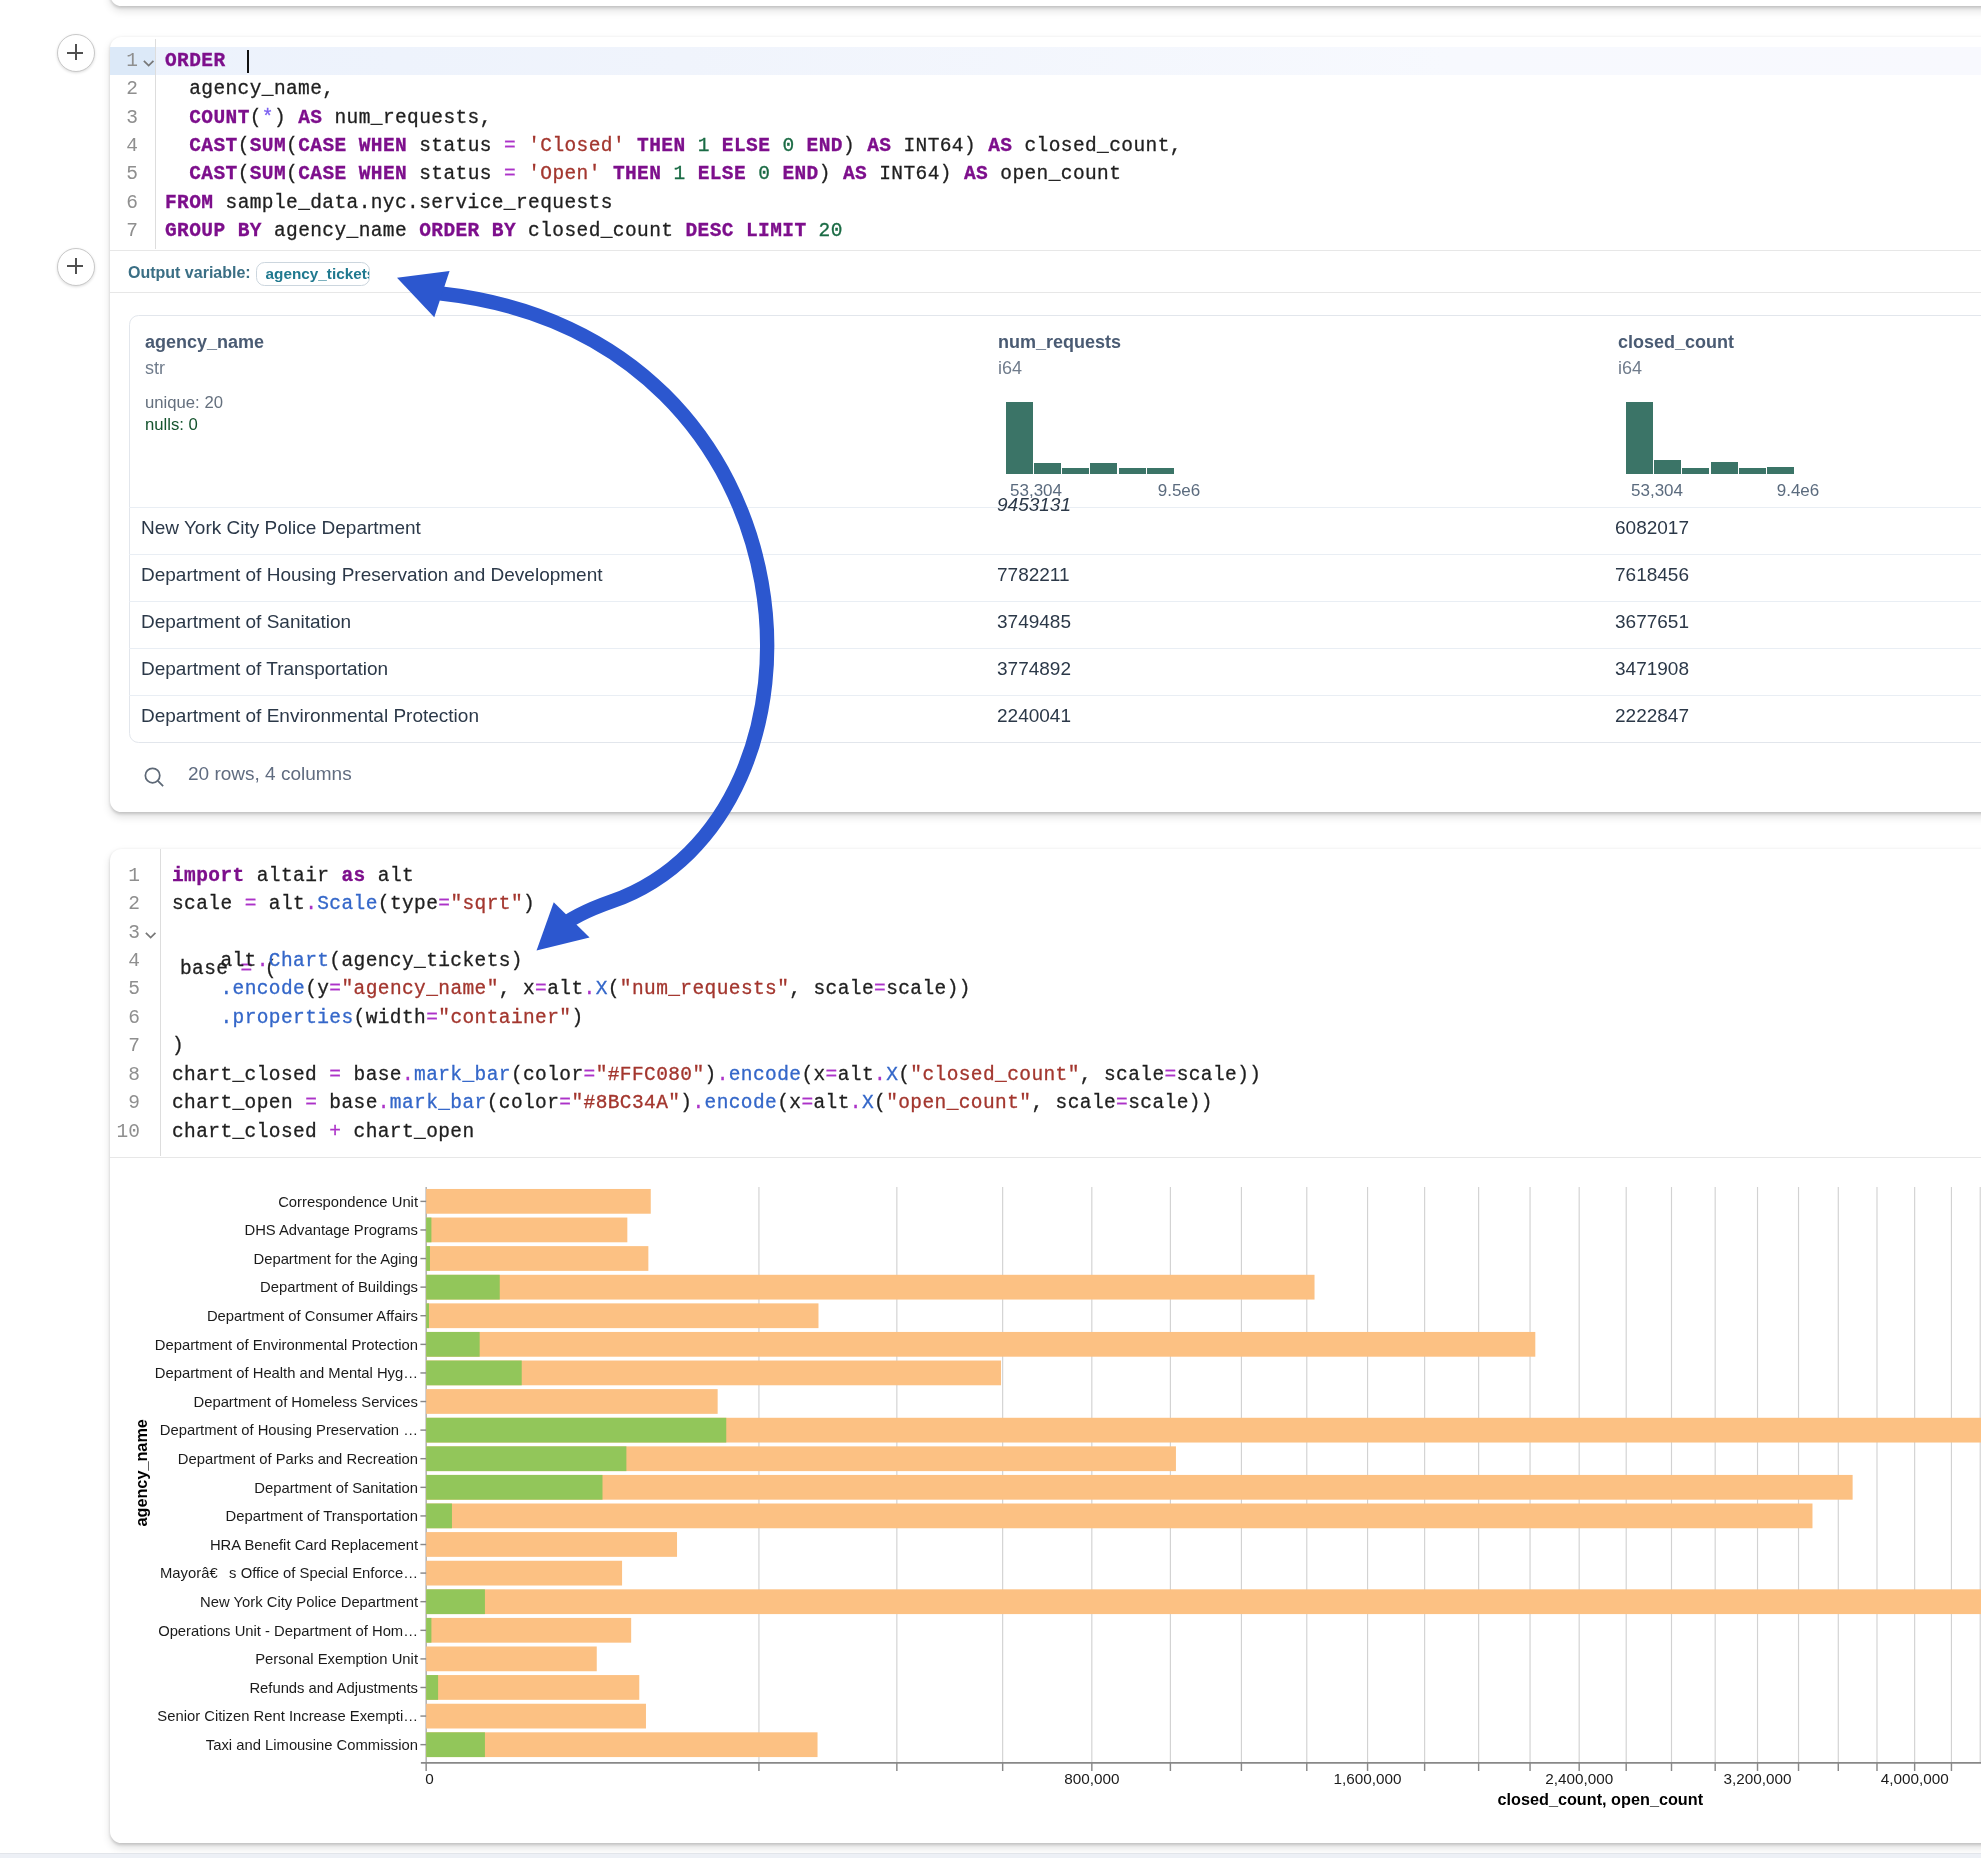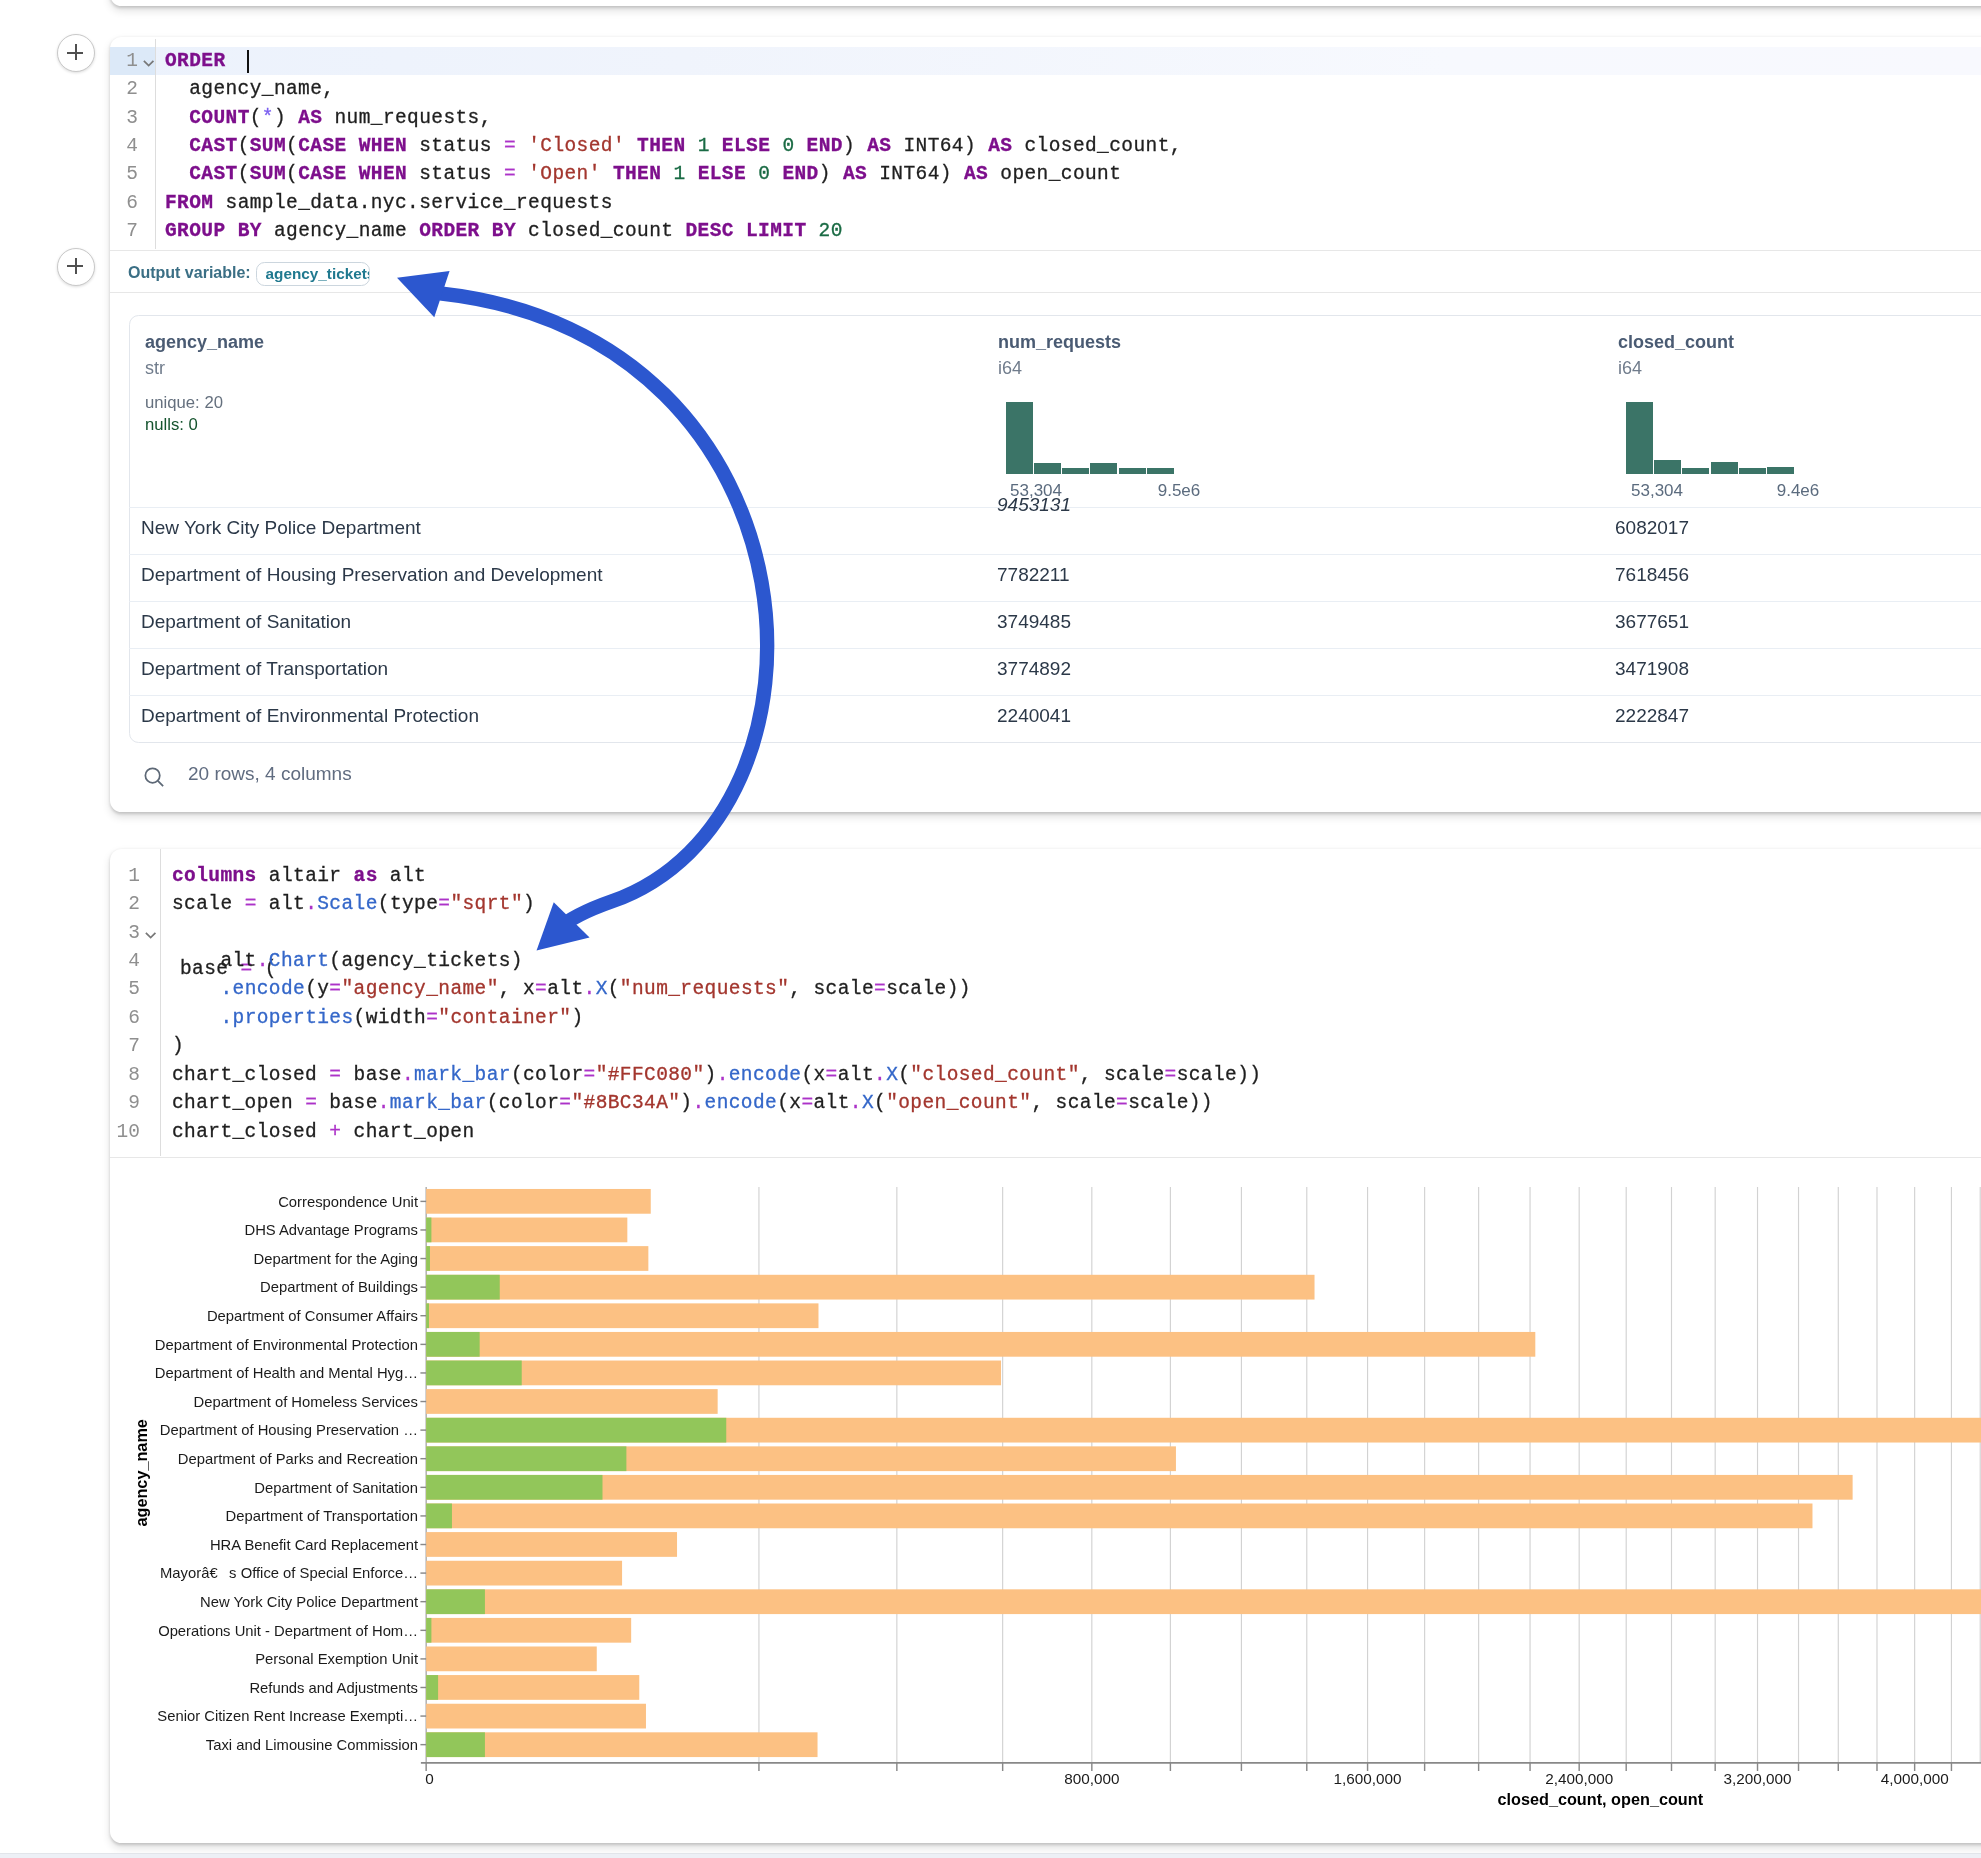--- a/index.html
+++ b/index.html
@@ -112,21 +112,21 @@
 <div class="ln" style="left:96px;top:947px;width:44px;">4</div>
 <div class="ln" style="left:96px;top:975px;width:44px;">5</div>
 <div class="ln" style="left:96px;top:1004px;width:44px;">6</div>
 <div class="ln" style="left:96px;top:1032px;width:44px;">7</div>
 <div class="ln" style="left:96px;top:1061px;width:44px;">8</div>
 <div class="ln" style="left:96px;top:1089px;width:44px;">9</div>
 <div class="ln" style="left:96px;top:1118px;width:44px;">10</div>
 <svg style="position:absolute;left:143px;top:929px;" width="15.3" height="13.4" viewBox="0 0 16 14">
     <path d="M3 4 L8 9 L13 4" fill="none" stroke="#777" stroke-width="1.8"></path>
   </svg>
-<div class="cm" style="left:172px;top:862px;"><span class="k">columns</span> altair <span class="k">as</span> alt</div>
+<div class="cm" style="left:172px;top:862px;"><span class="k">import</span> altair <span class="k">as</span> alt</div>
 <div class="cm" style="left:172px;top:890px;">scale <span class="o">=</span> alt<span class="o">.</span><span class="m">Scale</span>(type<span class="o">=</span><span class="s">"sqrt"</span>)</div>
 <div class="cm" style="left:180px;top:919px;margin-top:36px;">base <span class="o">=</span> (</div>
 <div class="cm" style="left:172px;top:947px;">    alt<span class="o">.</span><span class="m">Chart</span>(agency_tickets)</div>
 <div class="cm" style="left:172px;top:975px;">    <span class="m">.encode</span>(y<span class="o">=</span><span class="s">"agency_name"</span>, x<span class="o">=</span>alt<span class="o">.</span><span class="m">X</span>(<span class="s">"num_requests"</span>, scale<span class="o">=</span>scale))</div>
 <div class="cm" style="left:172px;top:1004px;">    <span class="m">.properties</span>(width<span class="o">=</span><span class="s">"container"</span>)</div>
 <div class="cm" style="left:172px;top:1032px;">)</div>
 <div class="cm" style="left:172px;top:1061px;">chart_closed <span class="o">=</span> base<span class="o">.</span><span class="m">mark_bar</span>(color<span class="o">=</span><span class="s">"#FFC080"</span>)<span class="o">.</span><span class="m">encode</span>(x<span class="o">=</span>alt<span class="o">.</span><span class="m">X</span>(<span class="s">"closed_count"</span>, scale<span class="o">=</span>scale))</div>
 <div class="cm" style="left:172px;top:1089px;">chart_open <span class="o">=</span> base<span class="o">.</span><span class="m">mark_bar</span>(color<span class="o">=</span><span class="s">"#8BC34A"</span>)<span class="o">.</span><span class="m">encode</span>(x<span class="o">=</span>alt<span class="o">.</span><span class="m">X</span>(<span class="s">"open_count"</span>, scale<span class="o">=</span>scale))</div>
 <div class="cm" style="left:172px;top:1118px;">chart_closed <span class="o">+</span> chart_open</div>
 <div class="divider" style="left:110px;top:1157px;width:1872px;"></div>

